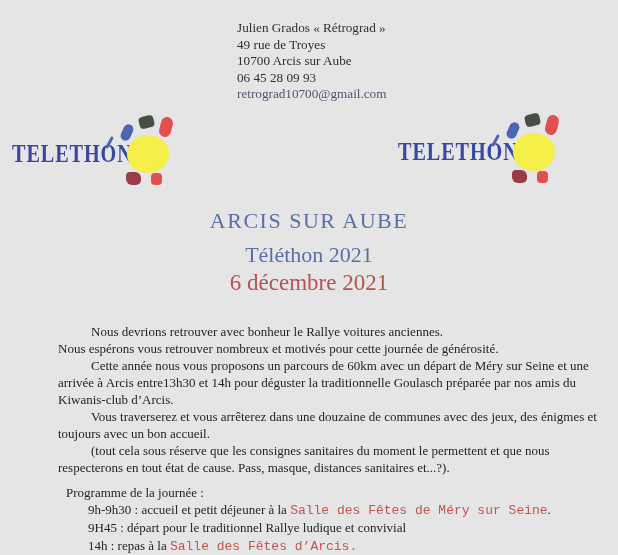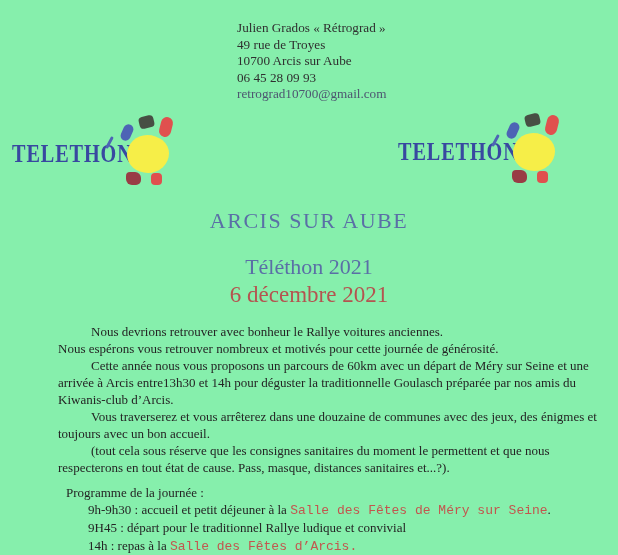--- a/index.html
+++ b/index.html
@@ -1,20 +1,20 @@
 <!DOCTYPE html>
 <html><head>
 <meta charset="utf-8">
 <style>
   html, body { margin: 0; padding: 0; background: #ffffff; }
   .page {
     position: relative;
     width: 618px;
     height: 555px;
-    background: #86efac;
+    background: #e5e5e5;
     overflow: hidden;
     font-family: "Liberation Serif", "DejaVu Serif", serif;
     color: #242424;
   }
 
   
   .contact {
     position: absolute;
     left: 237px;
     top: 20px;
@@ -58,21 +58,21 @@
   .title-city {
     font-size: 22px;
     color: #5a6fa6;
     letter-spacing: 1.5px;
     line-height: 36px;
   }
   .title-event {
     font-size: 22px;
     color: #5a6fa6;
     line-height: 26px;
-    margin-top: 15px;
+    margin-top: 3px;
   }
   .title-date {
     font-size: 23px;
     color: #b45450;
     line-height: 27px;
     margin-top: 1px;
   }
 
   
   .bodytext {

